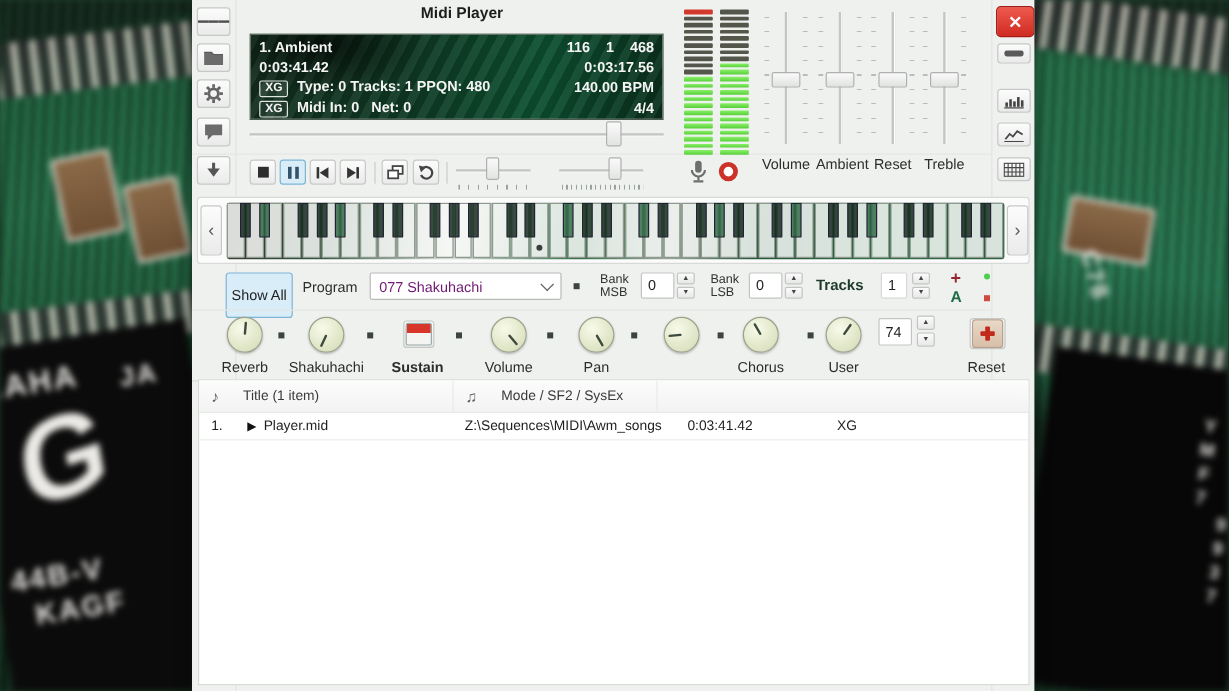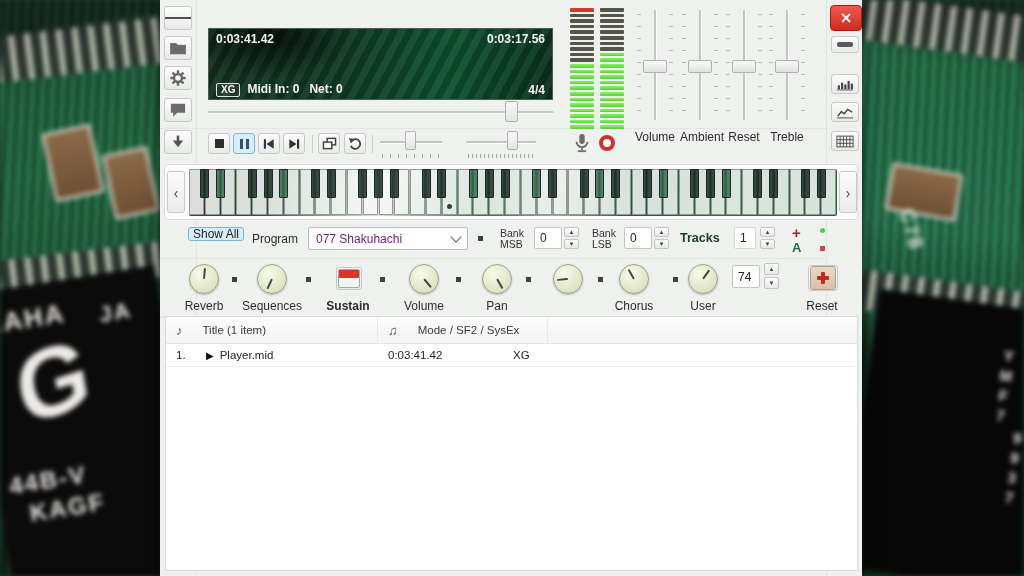--- a/index.html
+++ b/index.html
@@ -200,25 +200,34 @@
     <div class="abs btn icon-btn" style="left:4px;top:130px;">
       <span>
             <svg width="16" height="16" viewBox="0 0 20 20">
               <line x1="10" y1="2" x2="10" y2="9" stroke="#555" stroke-width="3.2"></line>
               <polygon points="3.5,8 16.5,8 10,16.5" fill="#555"></polygon>
             </svg>
           </span>
     </div>
   </div>
 
+  <div class="abs titlebar">Midi Player</div>
 
   <div class="abs display">
+    <div class="drow">
+      <span>1. Ambient</span>
+      <span>116    1    468</span>
+    </div>
     <div class="drow">
       <span>0:03:41.42</span>
       <span>0:03:17.56</span>
+    </div>
+    <div class="drow">
+      <span><span class="xg-badge">XG</span><span>Type: 0 Tracks: 1 PPQN: 480</span></span>
+      <span>140.00 BPM</span>
     </div>
     <div class="drow">
       <span><span class="xg-badge">XG</span><span>Midi In: 0   Net: 0</span></span>
       <span>4/4</span>
     </div>
   </div>
 
   <div class="abs hslider" style="left:48px;top:101px;width:345px;">
     <div class="track"></div>
     <div class="handle" style="left:86%;"></div>
@@ -492,21 +501,21 @@
           <div class="bkey" style="left: 580.28px;"></div>
           <div class="bkey" style="left: 611.89px;"></div>
           <div class="bkey" style="left: 627.695px;"></div>
         </div>
     <div class="abs btn kb-arrow" style="left:674px;">
       <span>›</span>
     </div>
   </div>
 
   <div class="abs" style="left:0;top:222px;width:666px;height:36px;">
-    <div class="abs btn hl" style="left:28px;top:5px;width:56px;height:14px;font-size:12px;">Show All</div>
+    <div class="abs btn hl" style="left:28px;top:5px;width:56px;height:38px;font-size:12px;">Show All</div>
     <div class="abs lbl" style="left:92px;top:10px;">Program</div>
     <div class="abs combo" style="left:148px;top:5px;width:160px;height:23px;">
       <span>077 Shakuhachi</span>
       <span class="chev"></span>
     </div>
     <div class="abs led" style="left:318px;top:14px;"></div>
     <div class="abs two-line" style="left:340px;top:6px;">
       <div>Bank</div>
           <div>MSB</div>
     </div>
@@ -563,21 +572,21 @@
     <div class="abs led" style="left:366px;top:18px;"></div>
     <div class="abs led" style="left:438px;top:18px;"></div>
     <div class="abs led" style="left:513px;top:18px;"></div>
   <div class="knob" style="left: 29px; top: 5px;">
           <div class="ptr" style="transform: rotate(185deg);"></div>
         </div>
         <div class="abs knob-label" style="left: -1px; top: 40px;">Reverb</div>
         <div class="knob" style="left: 97px; top: 5px;">
           <div class="ptr" style="transform: rotate(385deg);"></div>
         </div>
-        <div class="abs knob-label" style="left: 67px; top: 40px;">Sequences</div>
+        <div class="abs knob-label" style="left: 67px; top: 40px;">Shakuhachi</div>
         <div class="knob" style="left: 249px; top: 5px;">
           <div class="ptr" style="transform: rotate(320deg);"></div>
         </div>
         <div class="abs knob-label" style="left: 219px; top: 40px;">Volume</div>
         <div class="knob" style="left: 322px; top: 5px;">
           <div class="ptr" style="transform: rotate(330deg);"></div>
         </div>
         <div class="abs knob-label" style="left: 292px; top: 40px;">Pan</div>
         <div class="knob" style="left: 393px; top: 5px;">
           <div class="ptr" style="transform: rotate(445deg);"></div>
@@ -604,20 +613,23 @@
             <span>Mode / SF2 / SysEx</span>
           </div>
         </div>
     <div id="plBody">
           <div class="pl-row">
             <div class="pl-cell" style="width:212px;">
               <span class="num">1.</span>
               <span class="play-tri">▶</span>
               <span>Player.mid</span>
             </div>
+            <div class="pl-cell" style="width:186px;">
+              <span>Z:\Sequences\MIDI\Awm_songs</span>
+            </div>
             <div class="pl-cell" style="width:125px;">
               <span>0:03:41.42</span>
             </div>
             <div class="pl-cell" style="width:170px;">
               <span>XG</span>
             </div>
           </div>
         </div>
   </div>
 </div>

